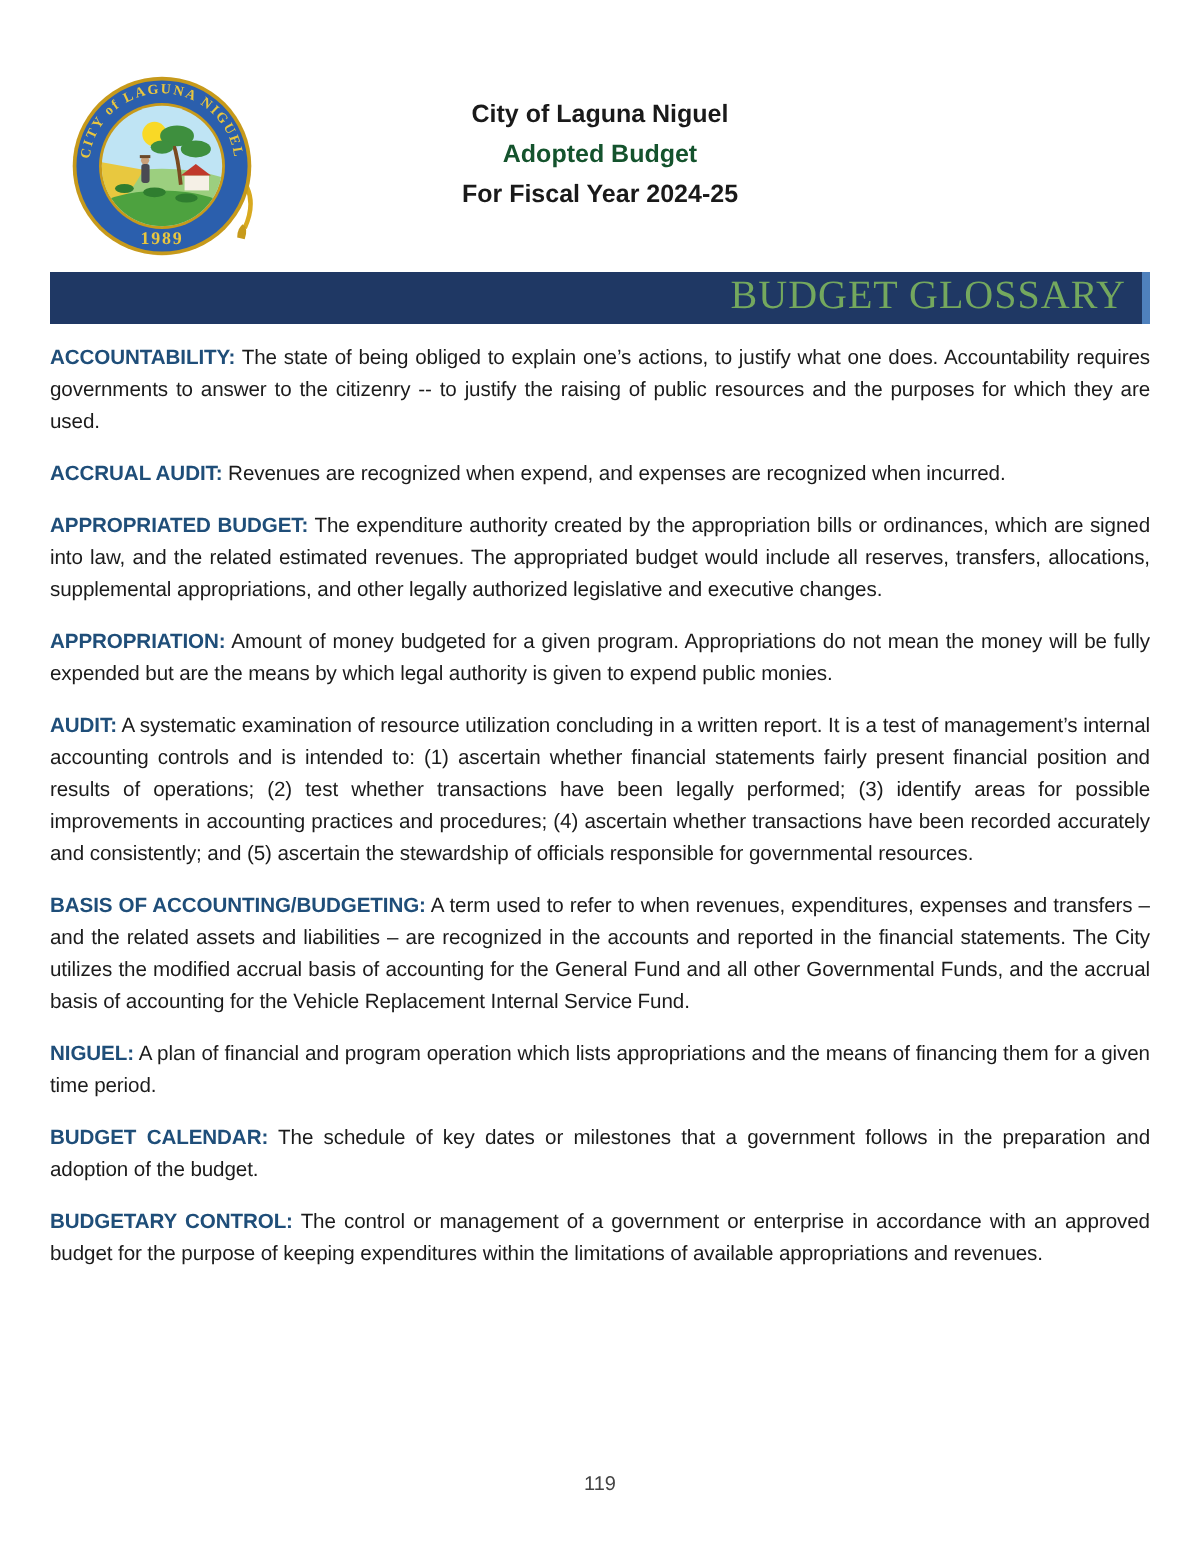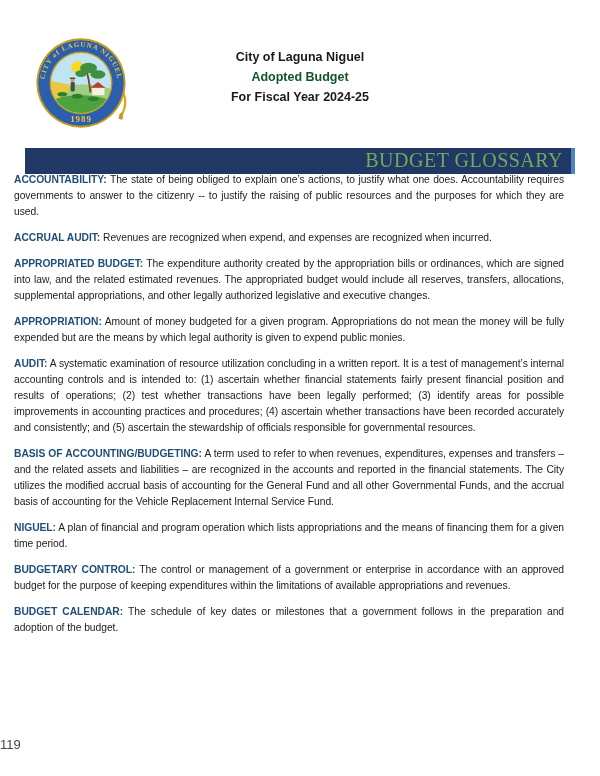--- a/index.html
+++ b/index.html
@@ -13,32 +13,31 @@
     font-size:12.5px;font-weight:700;line-height:20px;color:#1a1a1a;
   }
   .title-line{margin:0;}
   .title-line.blue{color:#14532d;}
   .banner{
     position:absolute;top:136px;left:25px;width:550px;height:26px;
     background:#1F3864;border-right:4px solid #4F81BD;box-sizing:border-box;
     text-align:right;font-family:"Liberation Serif",serif;color:#74A85E;
     font-size:20px;line-height:25px;padding-right:8px;letter-spacing:0.5px;
     font-weight:400;
-    margin-top:12px;
   }
   .content{
-    position:absolute;top:172px;left:14px;width:550px;
+    position:absolute;top:172px;left:25px;width:550px;
     font-size:10.3px;line-height:16px;color:#1b1b1b;text-align:justify;
     letter-spacing:-0.05px;
   }
   .entry{margin:0 0 10px 0;}
   .term{color:#1F4E79;font-weight:700;}
   .page-number{
-    position:absolute;top:737px;left:0;width:100%;text-align:left;
-    font-size:13px;color:#444;
+    position:absolute;top:737px;left:0;width:100%;text-align:center;
+    font-size:10px;color:#444;
   }
 </style>
 </head>
 <body>
 
 <div class="page">
 
   <svg class="seal" viewBox="0 0 100 100" aria-hidden="true">
     <defs>
       <clipPath id="sealInner">
@@ -97,19 +96,19 @@
   </div>
 
   <div class="content">
     <p class="entry"><span class="term">ACCOUNTABILITY:</span><span> The state of being obliged to explain one’s actions, to justify what one does.  Accountability requires governments to answer to the citizenry -- to justify the raising of public resources and the purposes for which they are used.</span></p>
     <p class="entry"><span class="term">ACCRUAL AUDIT:</span><span> Revenues are recognized when expend, and expenses are recognized when incurred.</span></p>
     <p class="entry"><span class="term">APPROPRIATED BUDGET:</span><span> The expenditure authority created by the appropriation bills or ordinances, which are signed into law, and the related estimated revenues.  The appropriated budget would include all reserves, transfers, allocations, supplemental appropriations, and other legally authorized legislative and executive changes.</span></p>
     <p class="entry"><span class="term">APPROPRIATION:</span><span> Amount of money budgeted for a given program.  Appropriations do not mean the money will be fully expended but are the means by which legal authority is given to expend public monies.</span></p>
     <p class="entry"><span class="term">AUDIT:</span><span> A systematic examination of resource utilization concluding in a written report.  It is a test of management’s internal accounting controls and is intended to: (1) ascertain whether financial statements fairly present financial position and results of operations; (2) test whether transactions have been legally performed; (3) identify areas for possible improvements in accounting practices and procedures; (4) ascertain whether transactions have been recorded accurately and consistently; and (5) ascertain the stewardship of officials responsible for governmental resources.</span></p>
     <p class="entry"><span class="term">BASIS OF ACCOUNTING/BUDGETING:</span><span> A term used to refer to when revenues, expenditures, expenses and transfers – and the related assets and liabilities – are recognized in the accounts and reported in the financial statements.  The City utilizes the modified accrual basis of accounting for the General Fund and all other Governmental Funds, and the accrual basis of accounting for the Vehicle Replacement Internal Service Fund.</span></p>
     <p class="entry"><span class="term">NIGUEL:</span><span> A plan of financial and program operation which lists appropriations and the means of financing them for a given time period.</span></p>
+    <p class="entry"><span class="term">BUDGET CALENDAR:</span><span> The schedule of key dates or milestones that a government follows in the preparation and adoption of the budget.</span></p>
     <p class="entry"><span class="term">BUDGETARY CONTROL:</span><span> The control or management of a government or enterprise in accordance with an approved budget for the purpose of keeping expenditures within the limitations of available appropriations and revenues.</span></p>
-    <p class="entry"><span class="term">BUDGET CALENDAR:</span><span> The schedule of key dates or milestones that a government follows in the preparation and adoption of the budget.</span></p>
   </div>
 
   <div class="page-number">119</div>
 
 </div>
 
 </body></html>

